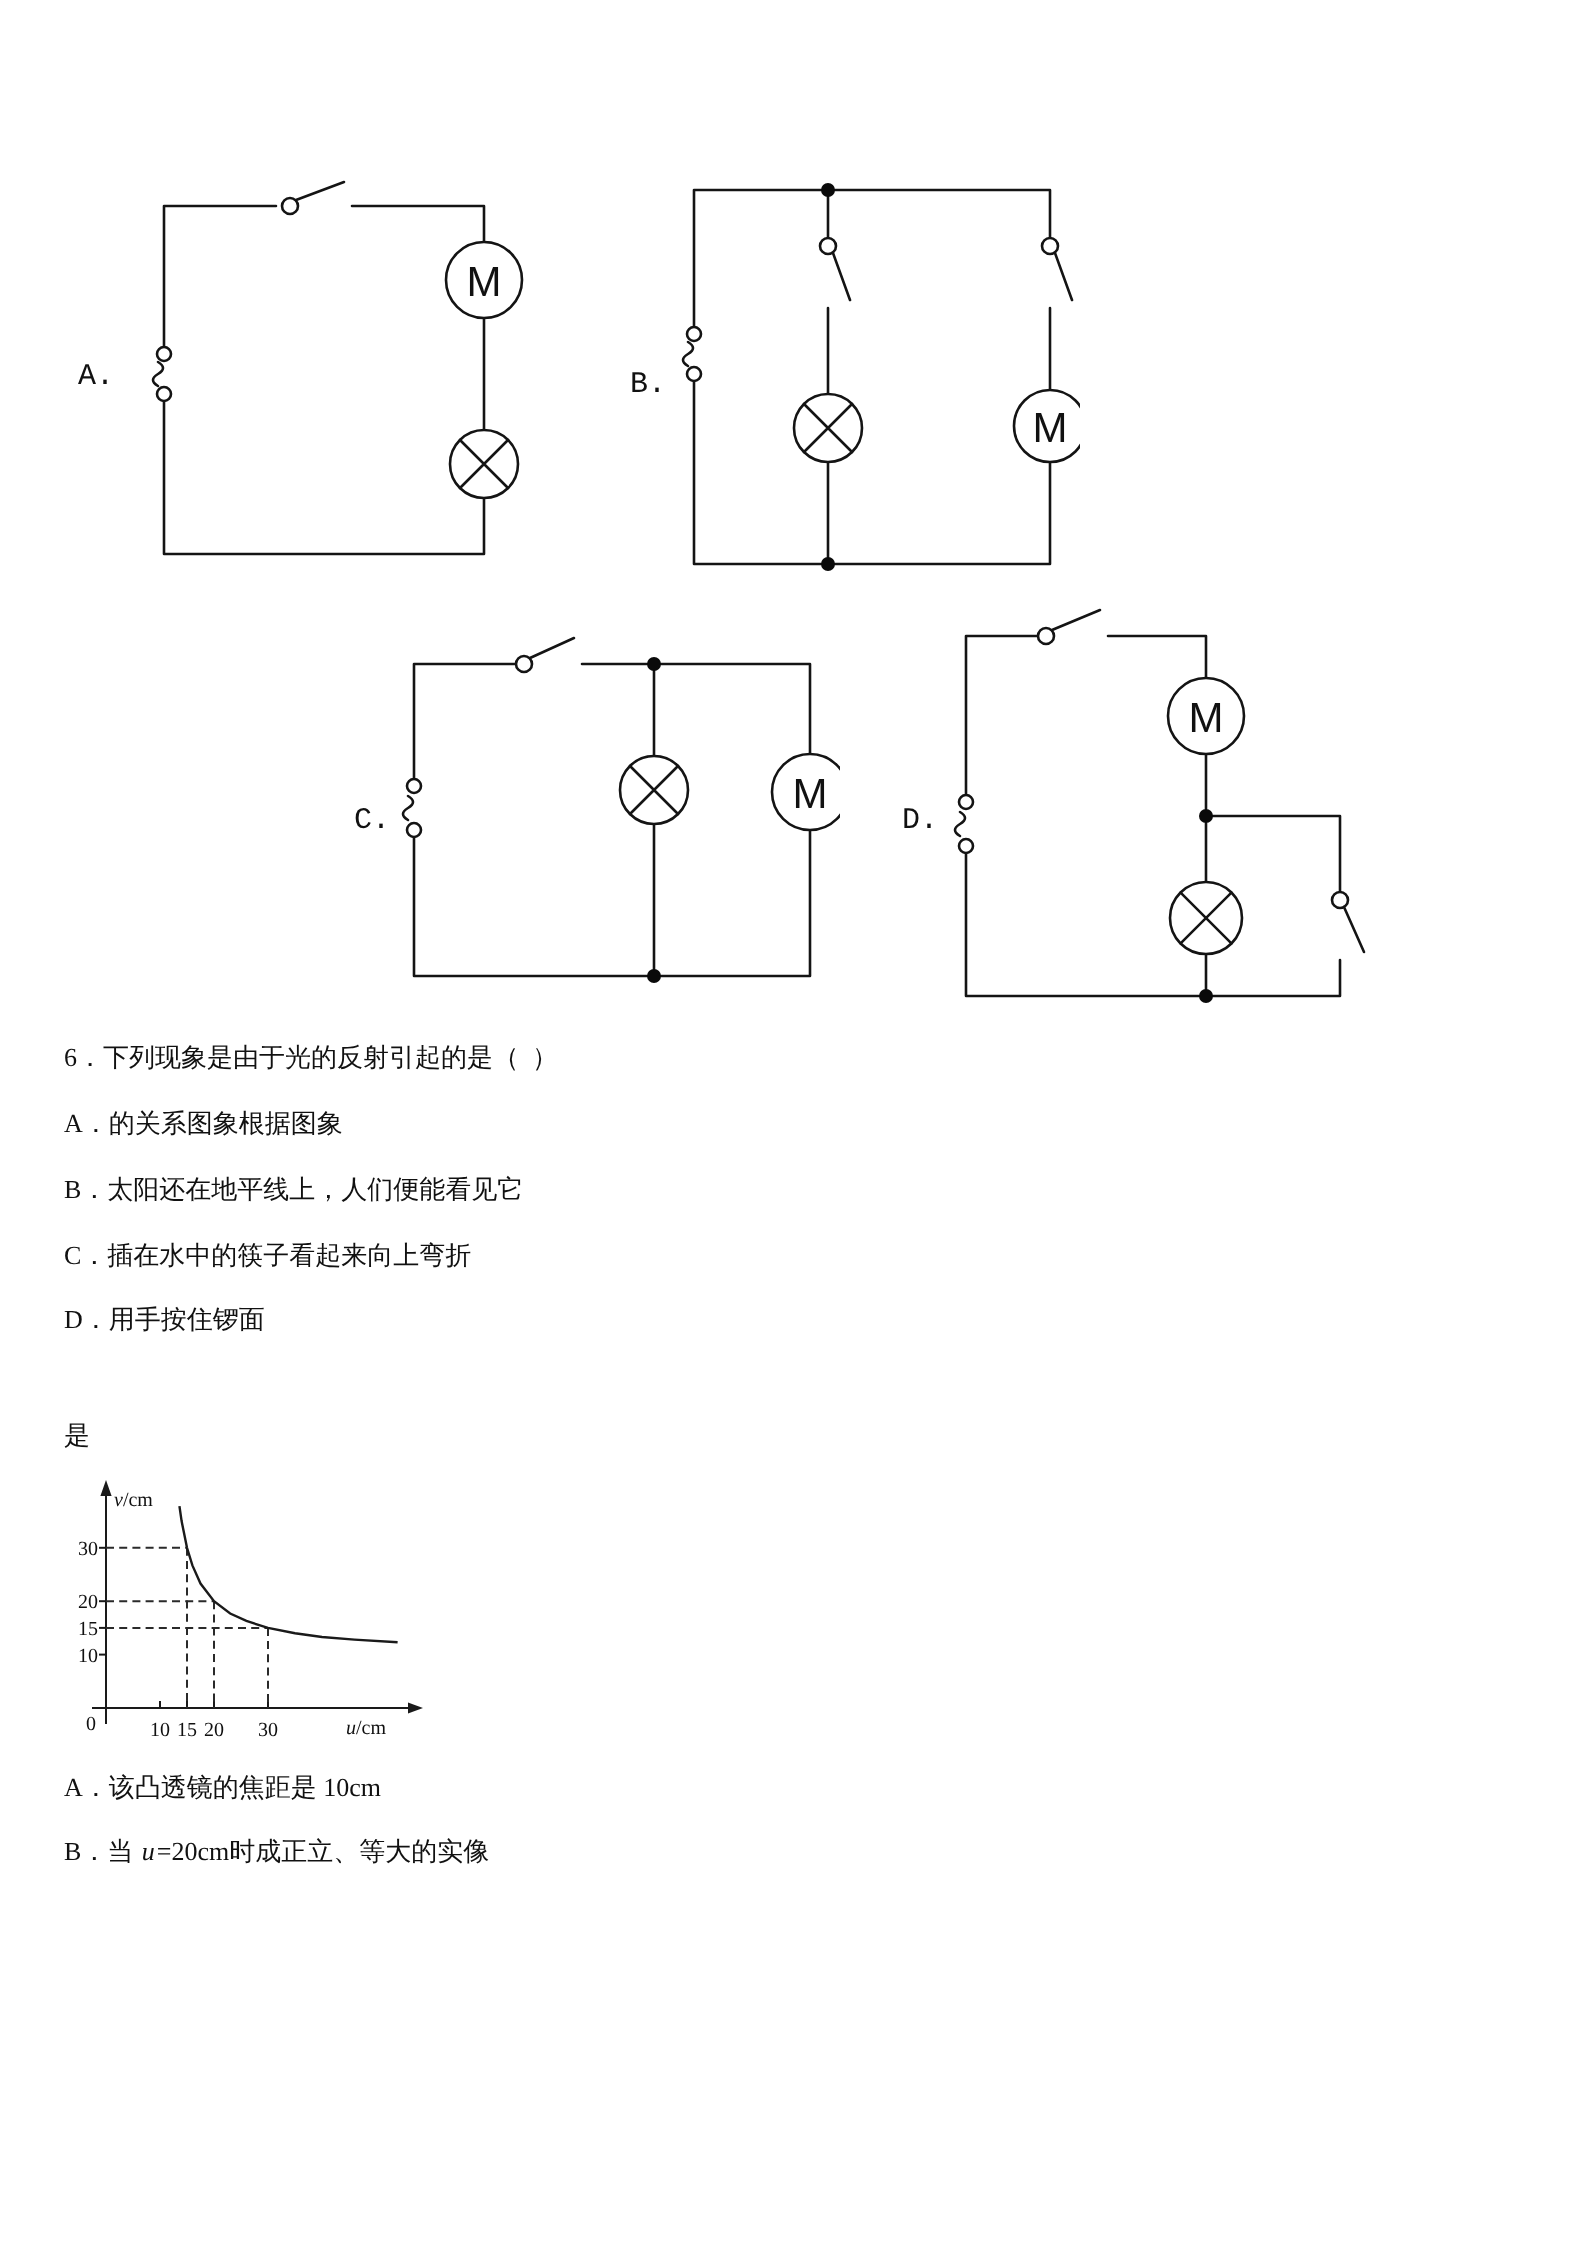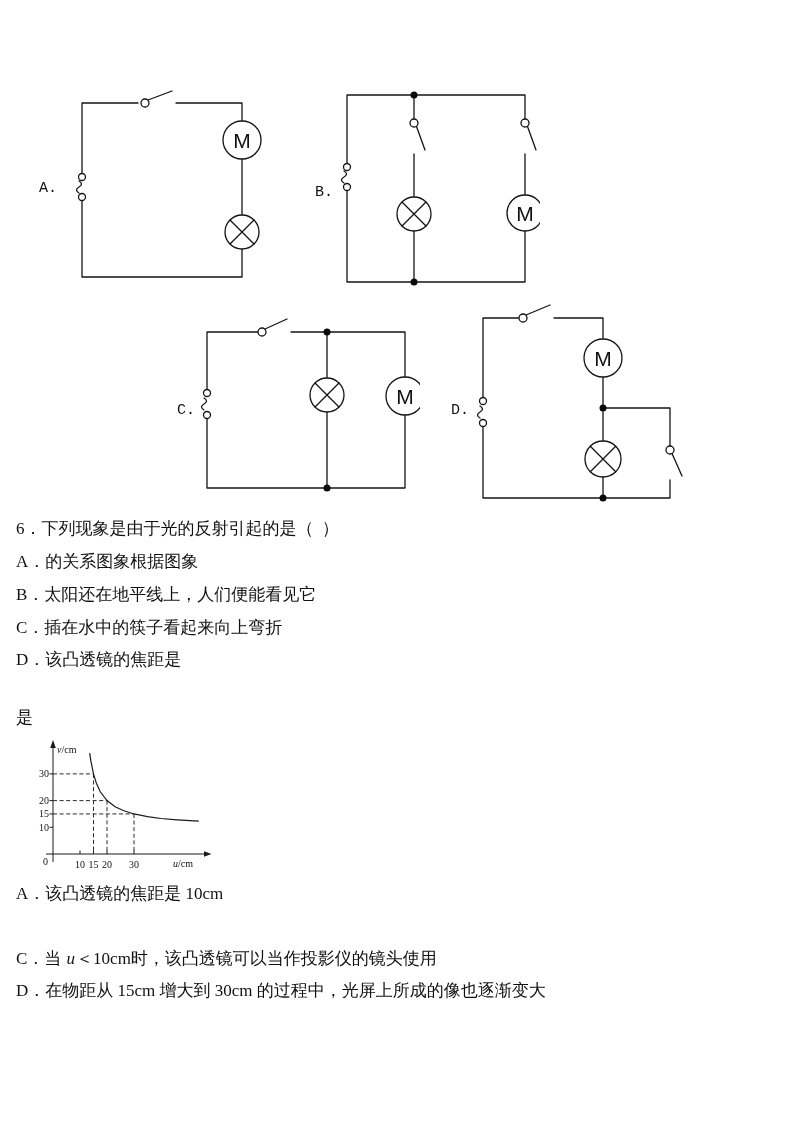--- a/index.html
+++ b/index.html
@@ -1,18 +1,18 @@
 <!DOCTYPE html>
 <html><head>
 <meta charset="utf-8">
 <style>
   html,body{margin:0;padding:0;background:#e8e8e8}
   .page{position:relative;width:794px;height:1123px;background:#ffffff;
         font-family:"Liberation Serif",serif;overflow:hidden;margin:0 auto}
-  .line{position:absolute;left:16px;font-size:17px;line-height:20px;color:#111;white-space:pre}
+  .line{position:absolute;left:32px;font-size:13px;line-height:20px;color:#111;white-space:pre}
   .line em{font-style:italic;font-family:"Liberation Serif",serif;padding:0 1px}
   .clabel{position:absolute;font:15px "Liberation Mono","DejaVu Sans Mono",monospace;color:#111}
   svg.circuit{position:absolute}
   .w{fill:none;stroke:#141414;stroke-width:1.3;stroke-linecap:round}
   .t{fill:#ffffff;stroke:#141414;stroke-width:1.3}
   .dot{fill:#0a0a0a;stroke:none}
   .m{font:400 21px "Liberation Sans",sans-serif;fill:#111;text-anchor:middle}
   #lens-chart{position:absolute;left:33px;top:737px}
   .ax{stroke:#1a1a1a;stroke-width:1}
   .guide{stroke:#2a2a2a;stroke-width:1;stroke-dasharray:4,2.6;fill:none}
@@ -125,21 +125,21 @@
     <g>
       <circle class="t" cx="215" cy="150" r="4"></circle>
       <path class="w" d="M217,153.5 L227,176"></path>
     </g>
   </svg>
 
   <div class="line" style="top:519px">6．下列现象是由于光的反射引起的是（  ）</div>
   <div class="line" style="top:552px">A．的关系图象根据图象</div>
   <div class="line" style="top:618px">C．插在水中的筷子看起来向上弯折</div>
   <div class="line" style="top:585px">B．太阳还在地平线上，人们便能看见它</div>
-  <div class="line" style="top:650px">D．该凸透镜的焦距是</div>
+  <div class="line" style="top:650px">D．用手按住锣面</div>
 
   <div class="line" style="top:708px">是</div>
 
   <svg id="lens-chart" width="190" height="140" viewBox="0 0 190 140">
       <line x1="13" y1="117" x2="171" y2="117" class="ax"></line>
       <polygon points="171,114.2 178.5,117 171,119.8" class="arrowfill"></polygon>
       <line x1="20" y1="125" x2="20" y2="9" class="ax"></line>
       <polygon points="17.2,11 20,3 22.8,11" class="arrowfill"></polygon>
       <text x="24" y="16" class="axlab"><tspan font-style="italic">v</tspan><tspan>/cm</tspan></text>
       <text x="140" y="130" class="axlab"><tspan font-style="italic">u</tspan><tspan>/cm</tspan></text>
@@ -163,17 +163,16 @@
       <line x1="20" y1="36.900000000000006" x2="60.5" y2="36.900000000000006" class="guide"></line>
       <line x1="60.5" y1="36.900000000000006" x2="60.5" y2="117" class="guide"></line>
       <line x1="20" y1="63.6" x2="74" y2="63.6" class="guide"></line>
       <line x1="74" y1="63.6" x2="74" y2="117" class="guide"></line>
       <line x1="20" y1="76.95" x2="101" y2="76.95" class="guide"></line>
       <line x1="101" y1="76.95" x2="101" y2="117" class="guide"></line>
       <polyline points="56.72,16.074000000000012 57.800000000000004,23.549999999999997 60.5,36.900000000000006 63.2,45.711 67.25,54.789 74,63.6 82.1,69.741 90.2,73.479 101,76.95 114.5,79.62 128,81.489 144.2,82.824 165.8,84.15899999999999" class="curve"></polyline>
     </svg>
 
   <div class="line" style="top:884px"><span>A．该凸透镜的焦距是 10cm</span></div>
-  <div class="line" style="top:949px"><span>C．当 </span><em>u</em><span>＜10cm时，该凸透镜可以当作投影仪的镜头使用</span></div>
-  <div class="line" style="top:981px"><span>D．在物距从 15cm 增大到 30cm 的过程中，光屏上所成的像也逐渐变大</span></div>
+  <div class="line" style="top:916px"><span>B．当 </span><em>u</em><span>=20cm时成正立、等大的实像</span></div>
 
 
 </div>
 
 </body></html>

